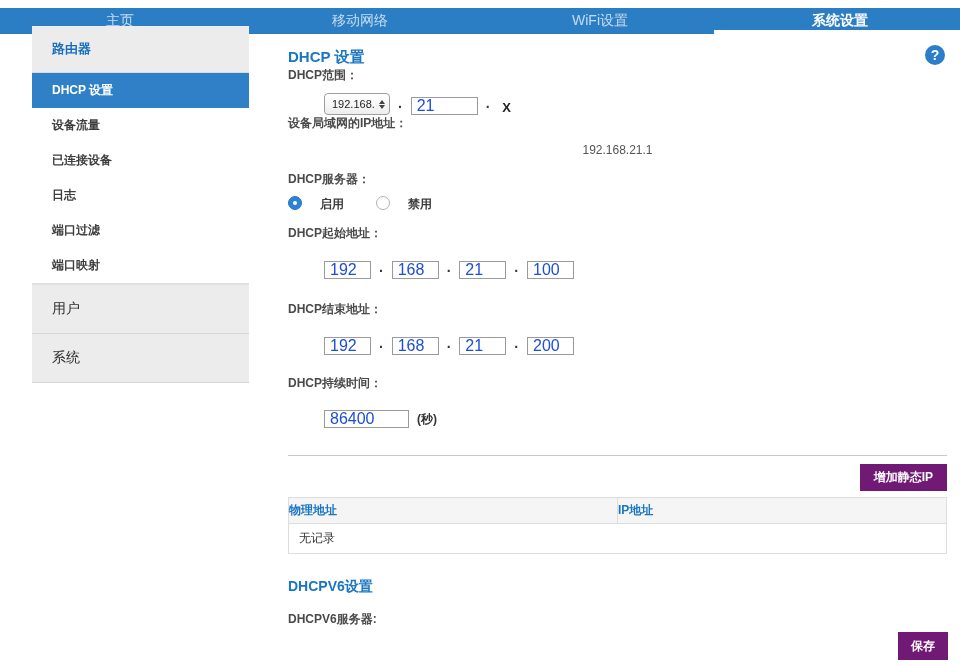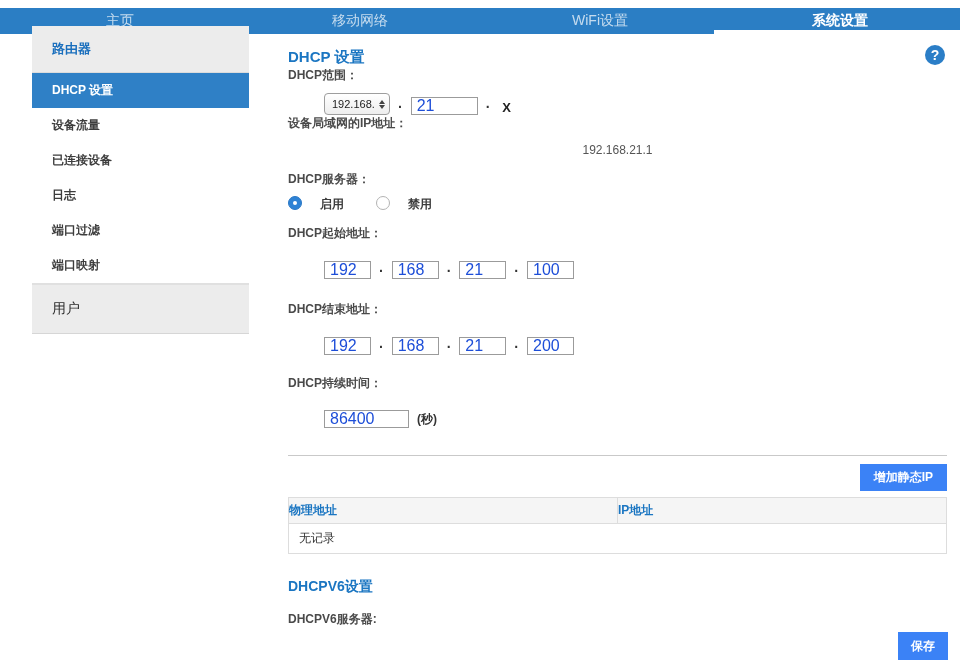--- a/index.html
+++ b/index.html
@@ -59,21 +59,21 @@
     background:#fff; display:inline-block; position:relative; flex:none; cursor:pointer; }
   .radio.checked { background:#2e82d5; border-color:#2a78c6; }
   .radio.checked::after { content:""; position:absolute; left:4px; top:4px; width:4px; height:4px;
     border-radius:50%; background:#fff; }
   .radio-label { font-size:12px; font-weight:bold; color:#3c3c3c; margin-left:4px; cursor:pointer; }
   .octet-row { margin-top:19px; }
   .lease-row { margin-top:18px; }
   .unit { font-size:12px; font-weight:bold; color:#333; margin-left:8px; }
   .divider { margin-top:27px; border-top:1px solid #c9c9c9; }
   .btn-row { margin-top:8px; display:flex; justify-content:flex-end; }
-  .btn-blue { background:#3b82f6; color:#fff; border:none; font-size:12px; font-weight:bold;
+  .btn-blue { background:#701a75; color:#fff; border:none; font-size:12px; font-weight:bold;
     font-family:"Liberation Sans", sans-serif; cursor:pointer; }
   .btn-add { height:27px; padding:0 14px; }
   .static-table { margin-top:6px; width:100%; border-collapse:collapse; }
   .static-table th { width:50%; height:26px; background:#f5f5f5; border:1px solid #ddd;
     font-size:12px; font-weight:bold; color:#1b76c2; text-align:left; }
   .static-table td { height:30px; border:1px solid #ddd; font-size:12px; color:#333;
     padding-left:10px; background:#fff; }
   .section-title { margin-top:24px; font-size:14px; font-weight:bold; color:#1b76c2; }
   .v6-label { margin-top:15px; font-size:12px; font-weight:bold; color:#4a4a4a; }
   .save-btn { position:absolute; right:12px; bottom:5px; width:50px; height:28px; }
@@ -93,20 +93,21 @@
   <div class="side-group-header">路由器</div>
   <div class="side-items">
     <div class="side-item selected">DHCP 设置</div>
     <div class="side-item">设备流量</div>
     <div class="side-item">已连接设备</div>
     <div class="side-item">日志</div>
     <div class="side-item">端口过滤</div>
     <div class="side-item">端口映射</div>
   </div>
   <div class="side-accordion">用户</div>
+  <div class="side-accordion">系统</div>
 </div>
 
 <div class="main">
 
   <div class="help-btn">?</div>
 
   <div class="page-title">DHCP 设置</div>
 
   <div class="field-label">DHCP范围：</div>
   <div class="row range-row">

